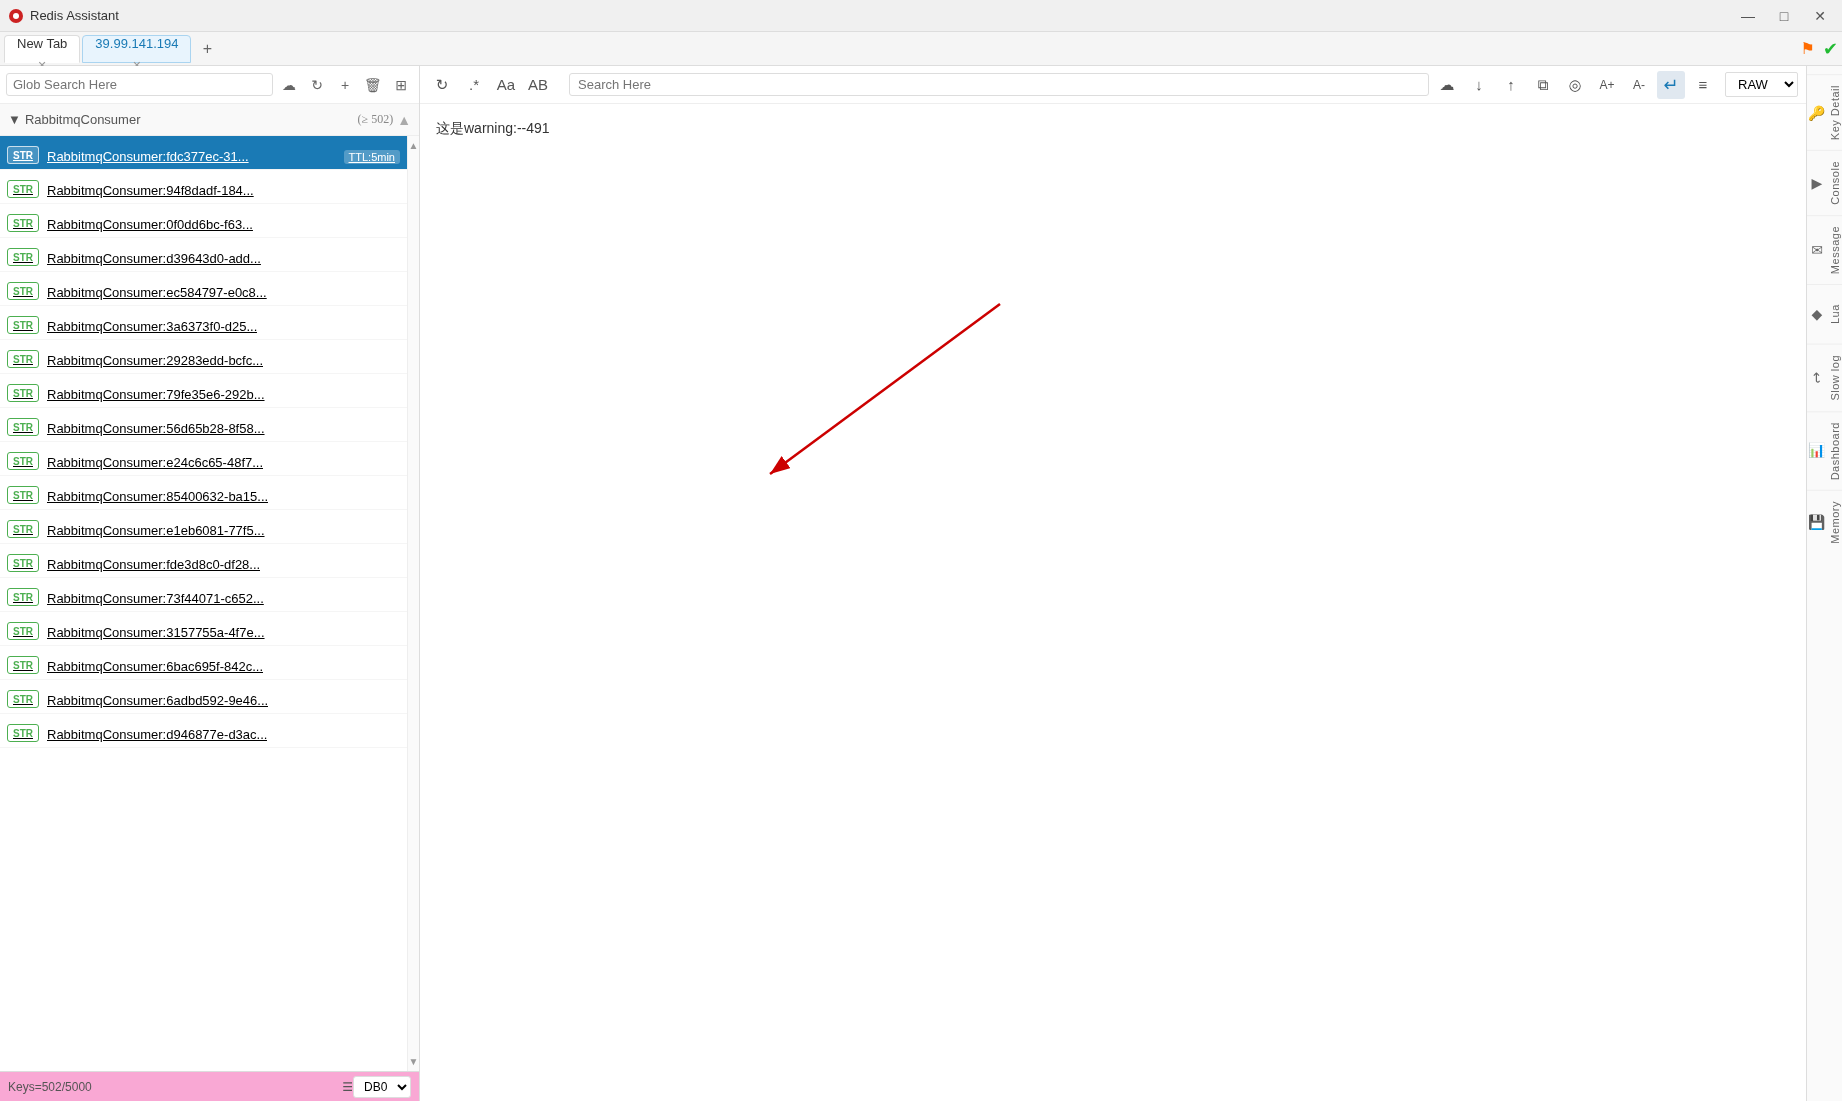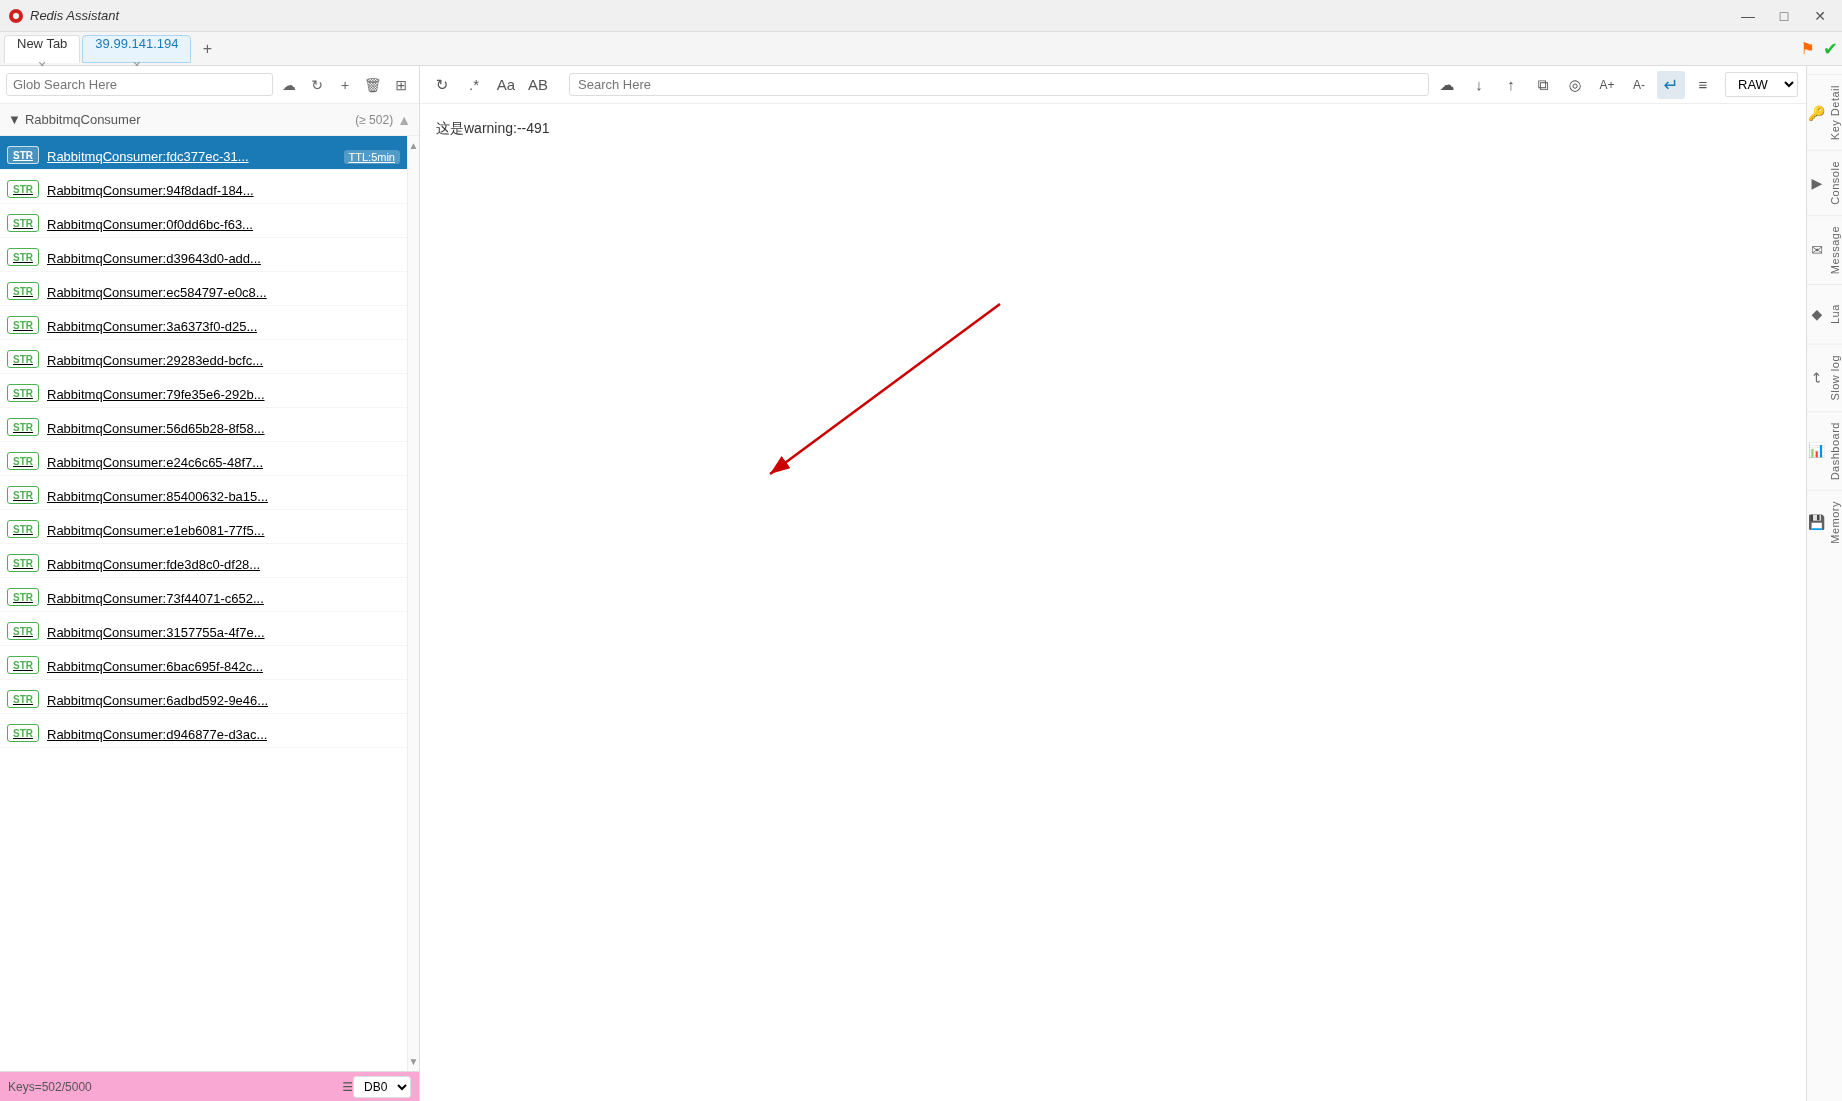--- a/index.html
+++ b/index.html
@@ -4,21 +4,21 @@
   <style>
     * { box-sizing: border-box; margin: 0; padding: 0; }
     body { font-family: -apple-system, 'Segoe UI', Arial, sans-serif; font-size: 13px; background: #f0f0f0; overflow: hidden; }
 
     
     .title-bar {
       display: flex; align-items: center; background: #f0f0f0; height: 32px;
       padding: 0 8px; border-bottom: 1px solid #ddd; user-select: none;
     }
     .title-bar-icon { width: 16px; height: 16px; margin-right: 6px; }
-    .title-bar-title { font-size: 13px; color: #333; flex: 1; font-style: italic; }
+    .title-bar-title { font-size: 13px; color: #333; flex: 1; }
     .title-bar-controls { display: flex; gap: 8px; margin-left: auto; }
     .title-bar-btn { width: 28px; height: 28px; border: none; background: transparent; cursor: pointer; font-size: 14px; display: flex; align-items: center; justify-content: center; color: #555; }
 
     
     .tab-bar {
       display: flex; align-items: center; background: #f5f5f5; height: 34px;
       border-bottom: 1px solid #ddd; padding: 0 4px;
     }
     .tab {
       display: flex; align-items: center; height: 28px; padding: 0 12px;
@@ -50,21 +50,21 @@
       display: flex; align-items: center; justify-content: center; color: #666; font-size: 14px;
     }
 
     
     .key-list-header {
       display: flex; align-items: center; padding: 4px 8px; background: #f9f9f9;
       border-bottom: 1px solid #eee; font-size: 13px; color: #555; height: 32px;
     }
     .key-list-header .chevron { margin-right: 4px; cursor: pointer; }
     .key-list-header .title { flex: 1; font-weight: 500; }
-    .key-list-header .count { color: #888; font-size: 12px; }
+    .key-list-header .count { color: #888; font-size: 12px; font-family: Liberation Serif, serif; }
     .scroll-up-btn { font-size: 14px; color: #aaa; cursor: pointer; margin-left: 4px; }
 
     
     .key-list { flex: 1; overflow-y: auto; }
     .key-item {
       display: flex; align-items: flex-end; padding: 5px 7px; cursor: pointer;
       border-bottom: 1px solid #f5f5f5; height: 34px; text-decoration: underline;
     }
     .key-item.selected { background: #1a7ab5; color: white; }
     .key-type-badge {

